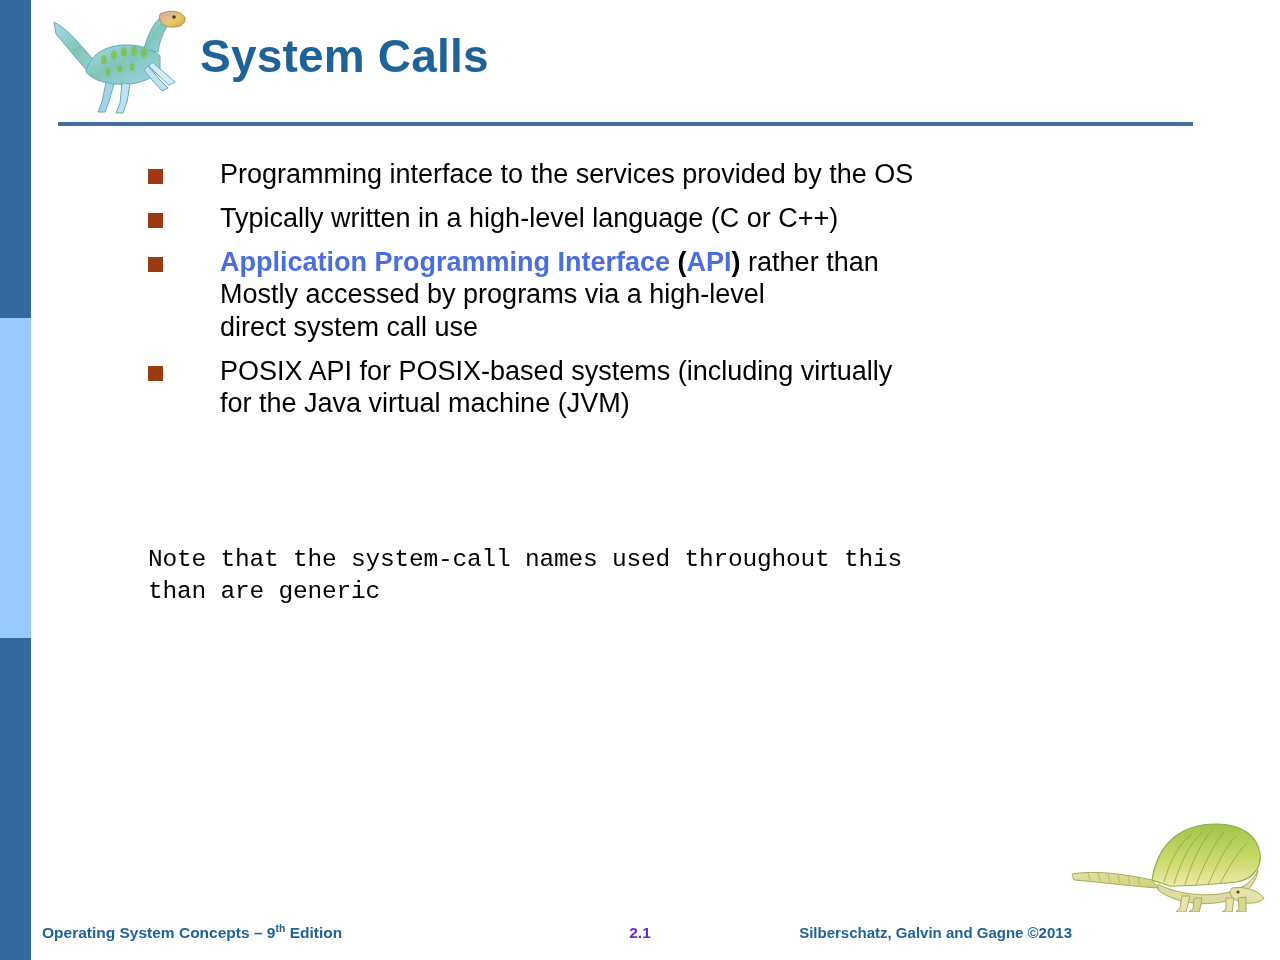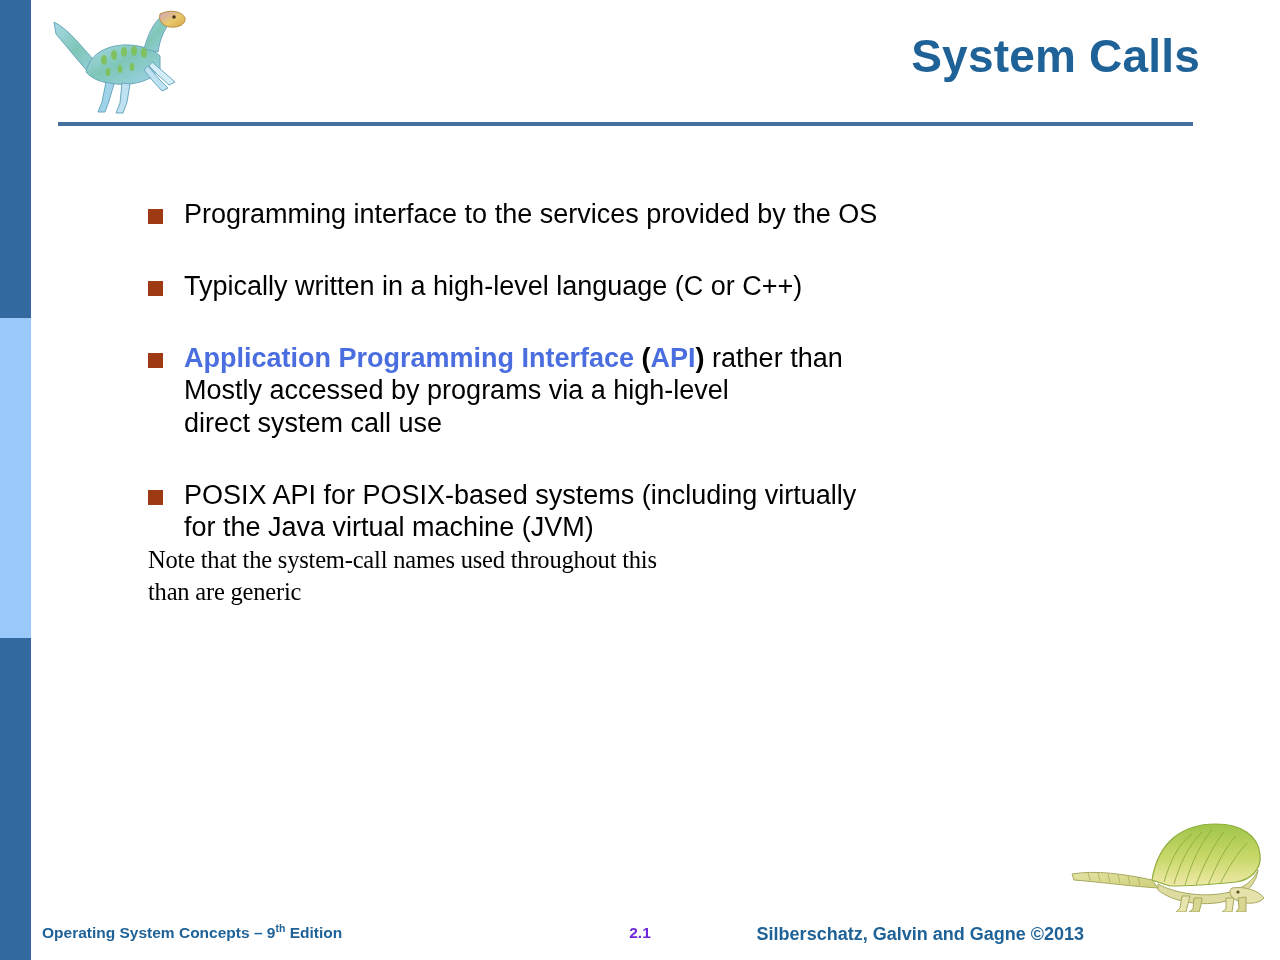--- a/index.html
+++ b/index.html
@@ -43,21 +43,21 @@
     top: 4px;
     width: 140px;
     height: 112px;
   }
 
   #slide-title {
     position: absolute;
     left: 200px;
     top: 32px;
     width: 1000px;
-    text-align: right;
+    text-align: left;
     font-size: 46px;
     font-weight: bold;
     color: #1f6298;
     letter-spacing: 0.2px;
     line-height: 1.05;
     white-space: nowrap;
   }
 
   #title-rule {
     position: absolute;
@@ -82,26 +82,25 @@
     margin: 0;
     padding: 0;
     position: absolute;
     left: 148px;
     top: 18px;
     width: 900px;
   }
 
   ul.bullets > li {
     position: relative;
-    padding-left: 36px;
+    padding-left: 72px;
     margin-bottom: 12px;
     font-size: 27px;
     line-height: 1.19;
     color: #000000;
-    margin-top: 40px;
   }
 
   ul.bullets > li .marker {
     position: absolute;
     left: 0px;
     top: 11px;
     width: 15px;
     height: 15px;
     background: #9e3a13;
   }
@@ -116,21 +115,21 @@
     color: #000000;
     font-weight: bold;
   }
 
   
   #note {
     position: absolute;
     left: 148px;
     top: 404px;
     width: 920px;
-    font-family: Liberation Serif, serif;
+    font-family: Liberation Mono, monospace;
     font-size: 24.5px;
     line-height: 1.32;
     color: #000000;
     letter-spacing: -0.2px;
   }
   #note .nline { display: block; }
 
   
   #footer {
     position: absolute;
@@ -161,23 +160,23 @@
     top: 10px;
     width: 1280px;
     text-align: center;
     font-size: 15.5px;
     font-weight: bold;
     color: #6d28d9;
   }
 
   #footer-right {
     position: absolute;
-    right: 12px;
+    right: 24px;
     top: 10px;
-    font-size: 18px;
+    font-size: 15px;
     font-weight: bold;
     color: #1f6298;
     white-space: nowrap;
   }
 
   #logo-dino-bottom {
     position: absolute;
     right: 14px;
     bottom: 48px;
     width: 200px;

